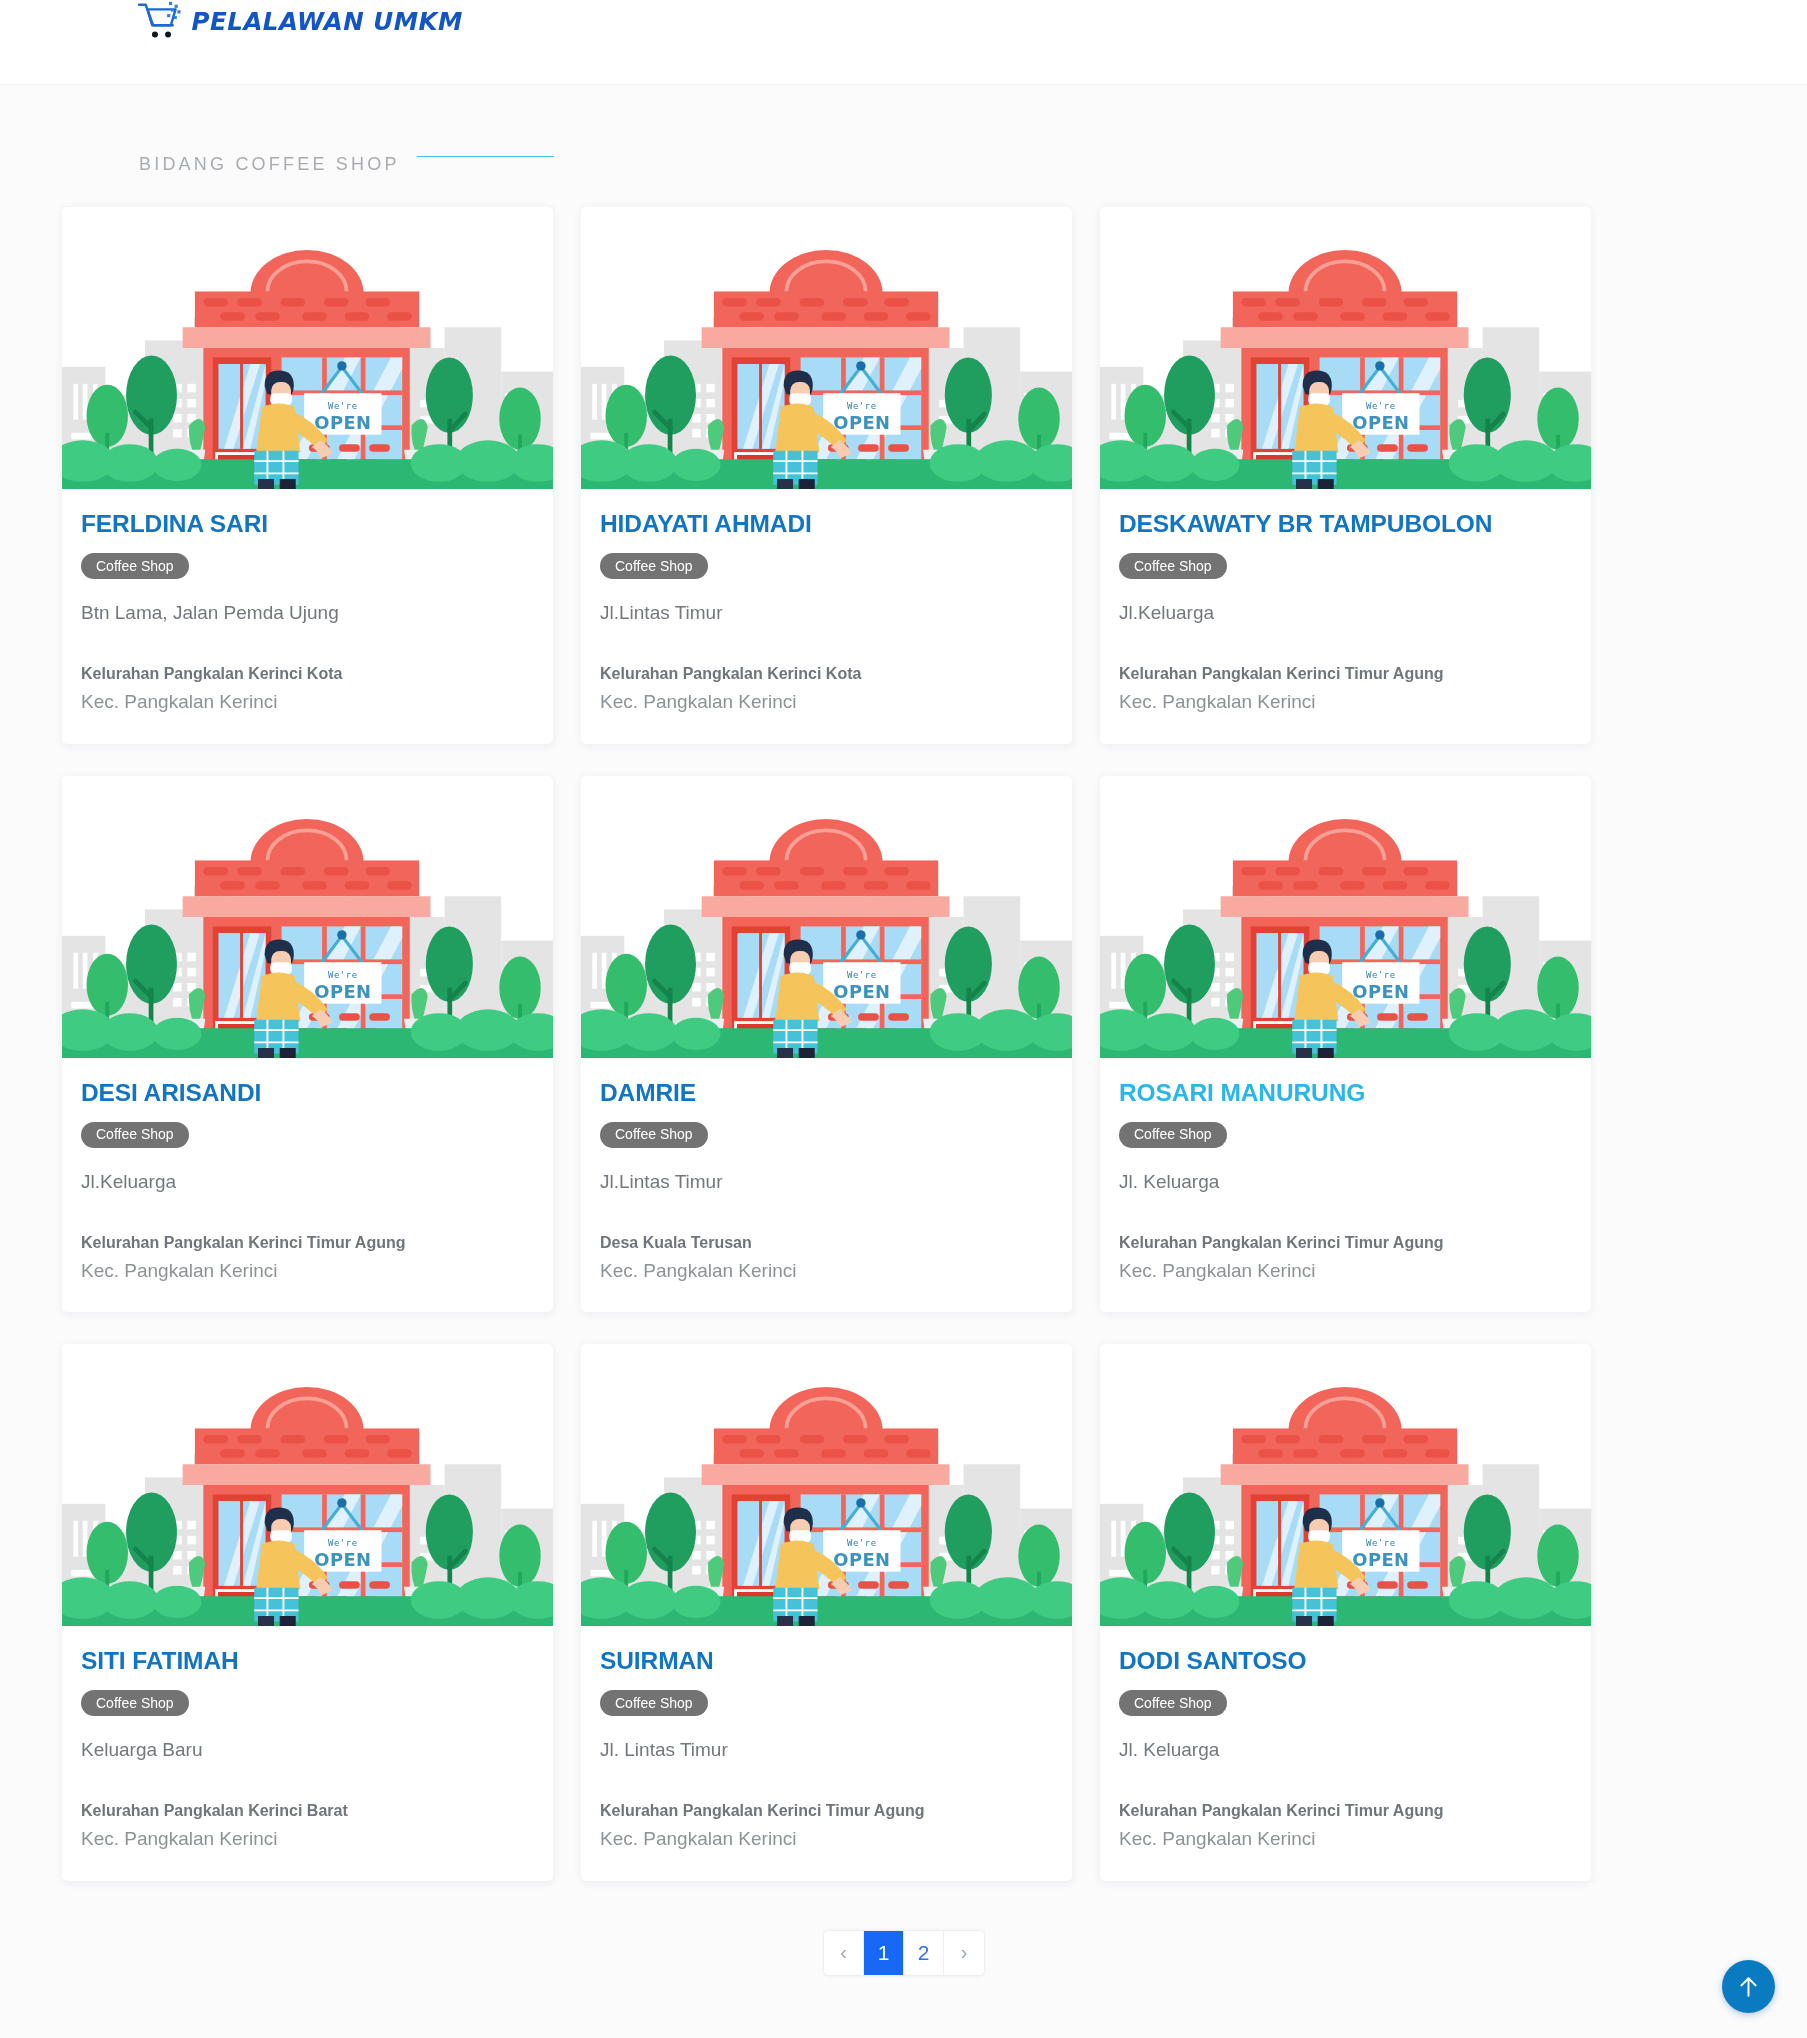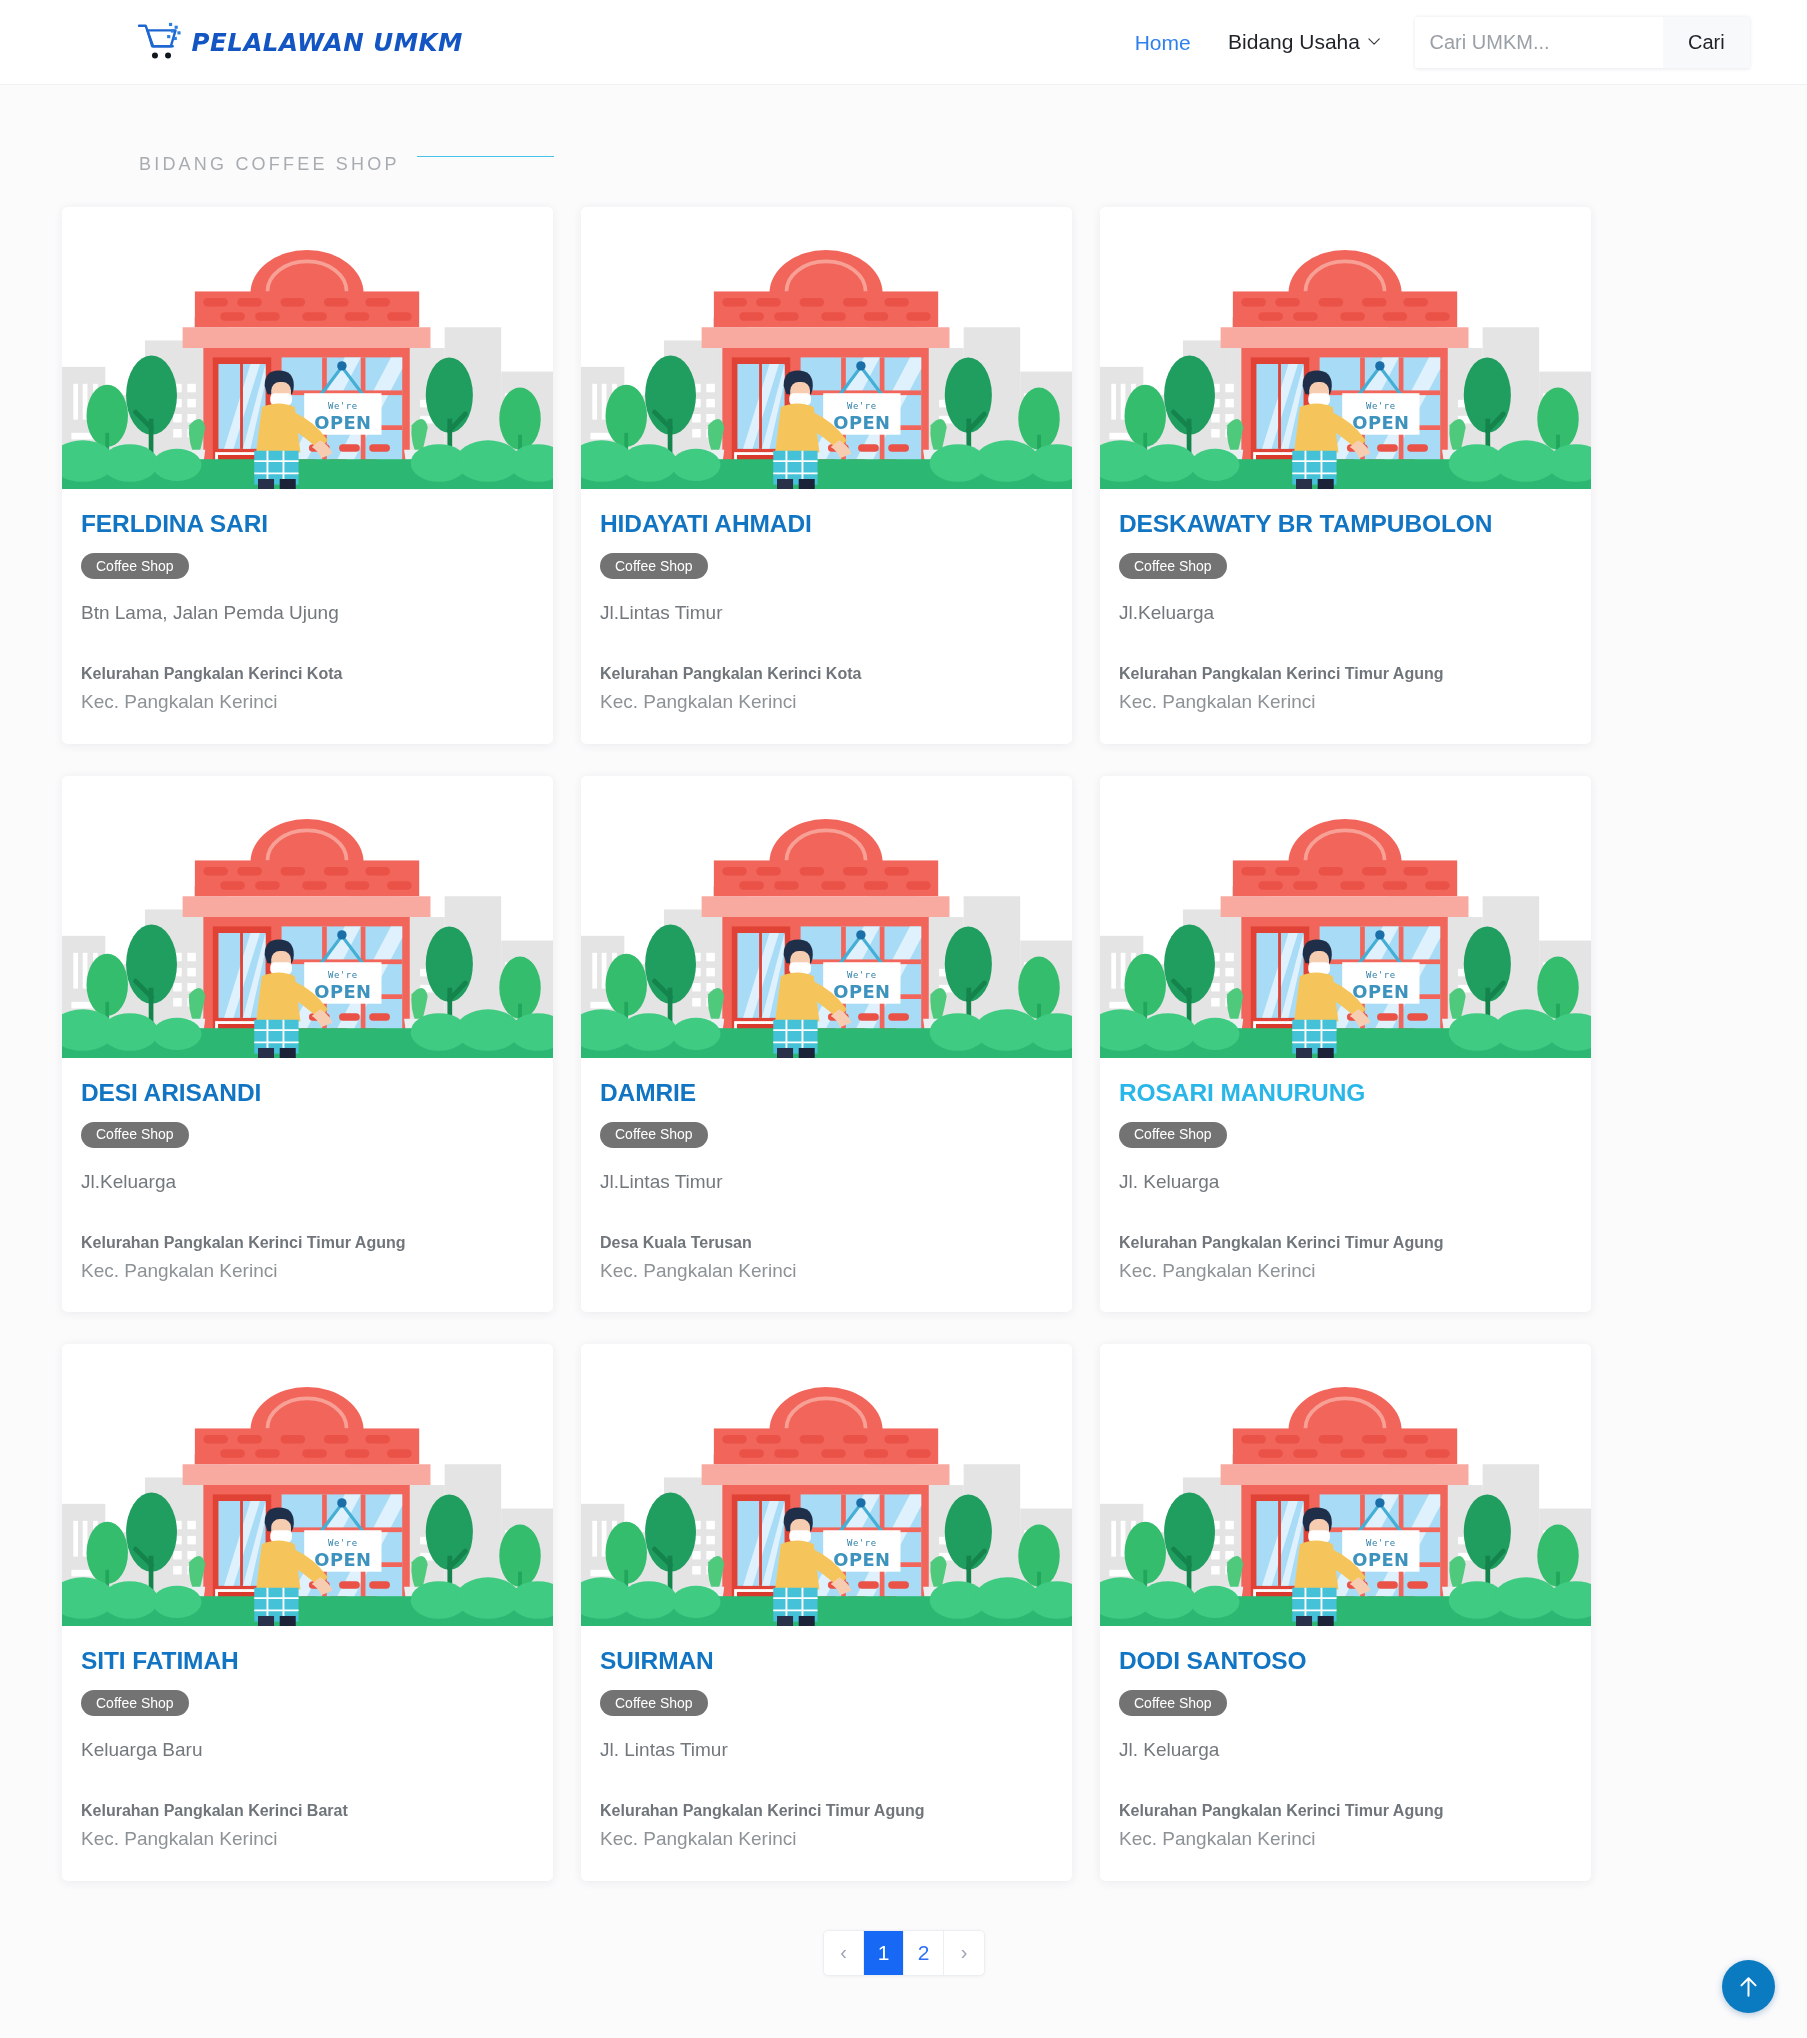--- a/index.html
+++ b/index.html
@@ -16,24 +16,25 @@
     min-height: 2039px;
     position: relative;
     background: #fbfbfc;
   }
 
   
   .navbar {
     height: 85px;
     background: #ffffff;
     display: flex;
-    padding: 0 58px 0 137px;
+    padding: 0 33px 0 137px;
     border-bottom: 0.9px solid #f1f1f3;
     position: relative;
     z-index: 20;
+    flex-direction: column;
   }
 
   .brand {
     display: flex;
     align-items: center;
     gap: 5.6px;
     text-decoration: none;
   }
   .brand-logo { width: 49px; height: 43px; display: block; }
   .brand-text {
@@ -265,39 +266,20 @@
         <rect x="40" y="5" width="3.4" height="3.4" fill="#2f7fe0"></rect>
         <rect x="36" y="9" width="3.4" height="3.4" fill="#2f7fe0"></rect>
         <rect x="43" y="11" width="3.4" height="3.4" fill="#2f7fe0"></rect>
         <rect x="32" y="15" width="3.4" height="3.4" fill="#2f7fe0"></rect>
         <rect x="39" y="17" width="3.4" height="3.4" fill="#2f7fe0"></rect>
       </svg>
     </span>
     <span class="brand-text">PELALAWAN UMKM</span>
   </a>
 
-  <nav class="nav-right">
-
-    <a class="nav-link" href="#">Home</a>
-
-    <div class="nav-dd">
-      <span class="label">Bidang Usaha</span>
-      <span>
-        <svg class="caret" viewBox="0 0 13 8" xmlns="http://www.w3.org/2000/svg">
-          <path d="M1 1 L6.5 6.6 L12 1" fill="none" stroke="#3b4045" stroke-width="1.3" stroke-linecap="round" stroke-linejoin="round"></path>
-        </svg>
-      </span>
-    </div>
-
-    <div class="search-wrap">
-      <input class="search-input" type="text" placeholder="Cari UMKM..." style="">
-      <button class="search-btn" type="button">Cari</button>
-    </div>
-
-  </nav>
 </header>
 
 <div class="section-head">
   <div class="section-title">BIDANG COFFEE SHOP</div>
   <div class="section-rule"></div>
 </div>
 
 <main class="grid" id="card-grid">
   <article class="card">
 

